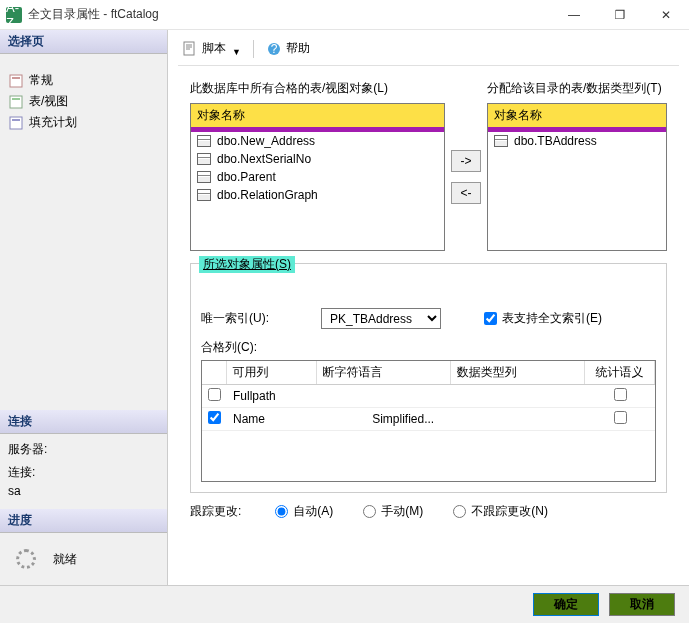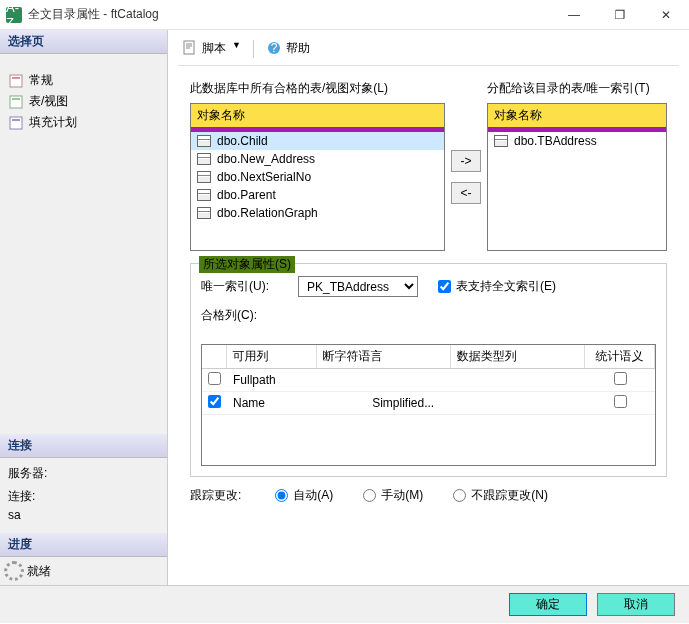--- a/index.html
+++ b/index.html
@@ -16,27 +16,27 @@
 .body { display: flex; height: 555px; }
 .sidebar { width: 175px; background: #f0f0f0; border-right: 1px solid #ccc; display: flex; flex-direction: column; }
 .sidebar .sec-header { background: linear-gradient(#e8e8f8,#d0d0e8); padding: 3px 8px; font-weight: bold; color: #1a3a6e; border-bottom: 1px solid #bbb; }
 .sidebar .nav { padding: 16px 0; }
 .sidebar .nav-item { display: flex; align-items: center; padding: 2px 8px; gap: 5px; color: #000; cursor: default; }
 .sidebar .nav-icon { width: 16px; height: 16px; display: inline-flex; align-items: center; justify-content: center; }
 .sidebar .spacer { flex: 1; }
 .sidebar .conn { padding: 4px 8px 8px; }
 .sidebar .conn-row { margin: 3px 0; color: #000; }
 .sidebar .conn-link { color: #0066cc; text-decoration: underline; cursor: pointer; display: inline-flex; align-items: center; gap: 4px; }
-.sidebar .progress { padding: 4px; display: flex; align-items: center; gap: 3px; }
+.sidebar .progress { padding: 16px; display: flex; align-items: center; gap: 17px; }
 .sidebar .spinner { width: 20px; height: 20px; border: 3px dotted #999; border-radius: 50%; }
 
 
 .content { flex: 1; padding: 8px 10px 0 10px; display: flex; flex-direction: column; }
 .toolbar { display: flex; align-items: center; gap: 4px; padding-bottom: 6px; border-bottom: 1px solid #e0e0e0; margin-bottom: 14px; }
-.toolbar .tb-item { display: flex; align-items: flex-start; gap: 4px; padding: 2px 4px; }
+.toolbar .tb-item { display: flex; align-items: flex-end; gap: 4px; padding: 2px 4px; }
 .toolbar .tb-icon { width: 16px; height: 16px; display: inline-flex; align-items: center; justify-content: center; }
 .toolbar .sep { width: 1px; height: 18px; background: #ccc; margin: 0 4px; }
 
 .labels-row { display: flex; gap: 20px; margin: 0 12px 6px; justify-content: flex-end; }
 .labels-row > div:first-child { flex: 1; }
 .labels-row > div:last-child { width: 180px; }
 
 .lists-row { display: flex; gap: 6px; margin: 0 12px 12px; }
 .listbox { background: #fff; border: 1px solid #7a7a7a; }
 .listbox .lb-header { background: #fde047; border-bottom: 5px solid #a21caf; padding: 3px 6px; display: flex; align-items: center; }
@@ -47,42 +47,42 @@
 .lb-right .lb-body { height: 118px; }
 .lb-row { padding: 2px 6px; display: flex; align-items: center; gap: 6px; }
 .lb-row.selected { background: #cde8ff; }
 .tbl-icon { width: 14px; height: 12px; border: 1px solid #666; background: linear-gradient(#fff 50%, #eee 50%); display: inline-block; position: relative; }
 .tbl-icon::before { content:""; position:absolute; top:3px; left:0; right:0; height:1px; background:#888; }
 .move-btns { display: flex; flex-direction: column; gap: 10px; justify-content: center; }
 .move-btn { width: 30px; height: 22px; border: 1px solid #999; background: #efefef; display: flex; align-items: center; justify-content: center; }
 
 
 .groupbox { border: 1px solid #ccc; margin: 0 12px 10px; padding: 12px 10px 10px; position: relative; }
-.groupbox .gb-title { position: absolute; top: -8px; left: 8px; background: #4d7c0f; padding: 0 4px; }
-.form-row { display: flex; align-items: center; gap: 2px; margin-bottom: 10px; }
+.groupbox .gb-title { position: absolute; top: -8px; left: 8px; background: #5eead4; padding: 0 4px; text-decoration: underline; }
+.form-row { display: flex; align-items: center; gap: 25px; margin-bottom: 10px; margin-top: 32px; }
 .form-row label { width: 95px; }
 select { width: 120px; height: 21px; border: 1px solid #7a7a7a; background: #fff; padding: 0 4px; }
 .chk { display: flex; align-items: center; gap: 5px; }
 .chk input { width: 13px; height: 13px; }
 
-.cols-label { margin-bottom: 20px; }
+.cols-label { margin-bottom: 4px; }
 .cols-grid { border: 1px solid #7a7a7a; background: #fff; }
 .cols-grid table { width: 100%; border-collapse: collapse; }
 .cols-grid th { text-align: left; font-weight: normal; padding: 3px 6px; border-right: 1px solid #ddd; border-bottom: 1px solid #ccc; background: #fff; }
 .cols-grid td { padding: 3px 6px; border-bottom: 1px solid #eee; }
 .cols-grid .chkcell { width: 24px; text-align: center; }
 .cols-grid .body-wrap { height: 96px; overflow-y: auto; }
 
 .track-row { display: flex; align-items: center; gap: 30px; margin: 0 12px; }
 .track-row .tlabel { margin-right: 4px; }
 .radio { display: flex; align-items: center; gap: 5px; }
 
 
 .footer { border-top: 1px solid #ccc; height: 38px; display: flex; justify-content: flex-end; align-items: center; gap: 10px; padding-right: 14px; background: #f0f0f0; }
-.btn { width: 78px; height: 23px; border: 1px solid #7a7a7a; background: #5eead4; display: flex; align-items: center; justify-content: center; }
+.btn { width: 66px; height: 23px; border: 1px solid #7a7a7a; background: #4d7c0f; display: flex; align-items: center; justify-content: center; font-weight: bold; }
 .btn.primary { border: 1px solid #0078d7; }
 
 svg { display: block; }
 </style>
 </head>
 <body>
 
 <div class="titlebar">
   <span class="icon">A-Z</span>
   <span class="title">全文目录属性 - ftCatalog</span>
@@ -159,33 +159,29 @@
               <circle cx="8" cy="8" r="6" fill="#4aa3df"></circle>
               <text x="8" y="12" text-anchor="middle" fill="#fff" font-size="10">?</text>
             </svg>
           </span>
         <span>帮助</span>
       </div>
     </div>
 
     <div class="labels-row">
       <div>此数据库中所有合格的表/视图对象(L)</div>
-      <div>分配给该目录的表/唯一索引(T)</div>
+      <div>分配给该目录的表/数据类型列(T)</div>
     </div>
 
     <div class="lists-row">
       <div class="listbox lb-left">
         <div class="lb-header">
             <span>对象名称</span>
           </div>
         <div class="lb-body">
-          <div class="lb-row selected">
-              <span class="tbl-icon"></span>
-              <span>dbo.Child</span>
-            </div>
           <div class="lb-row">
               <span class="tbl-icon"></span>
               <span>dbo.New_Address</span>
             </div>
           <div class="lb-row">
               <span class="tbl-icon"></span>
               <span>dbo.NextSerialNo</span>
             </div>
           <div class="lb-row">
               <span class="tbl-icon"></span>

